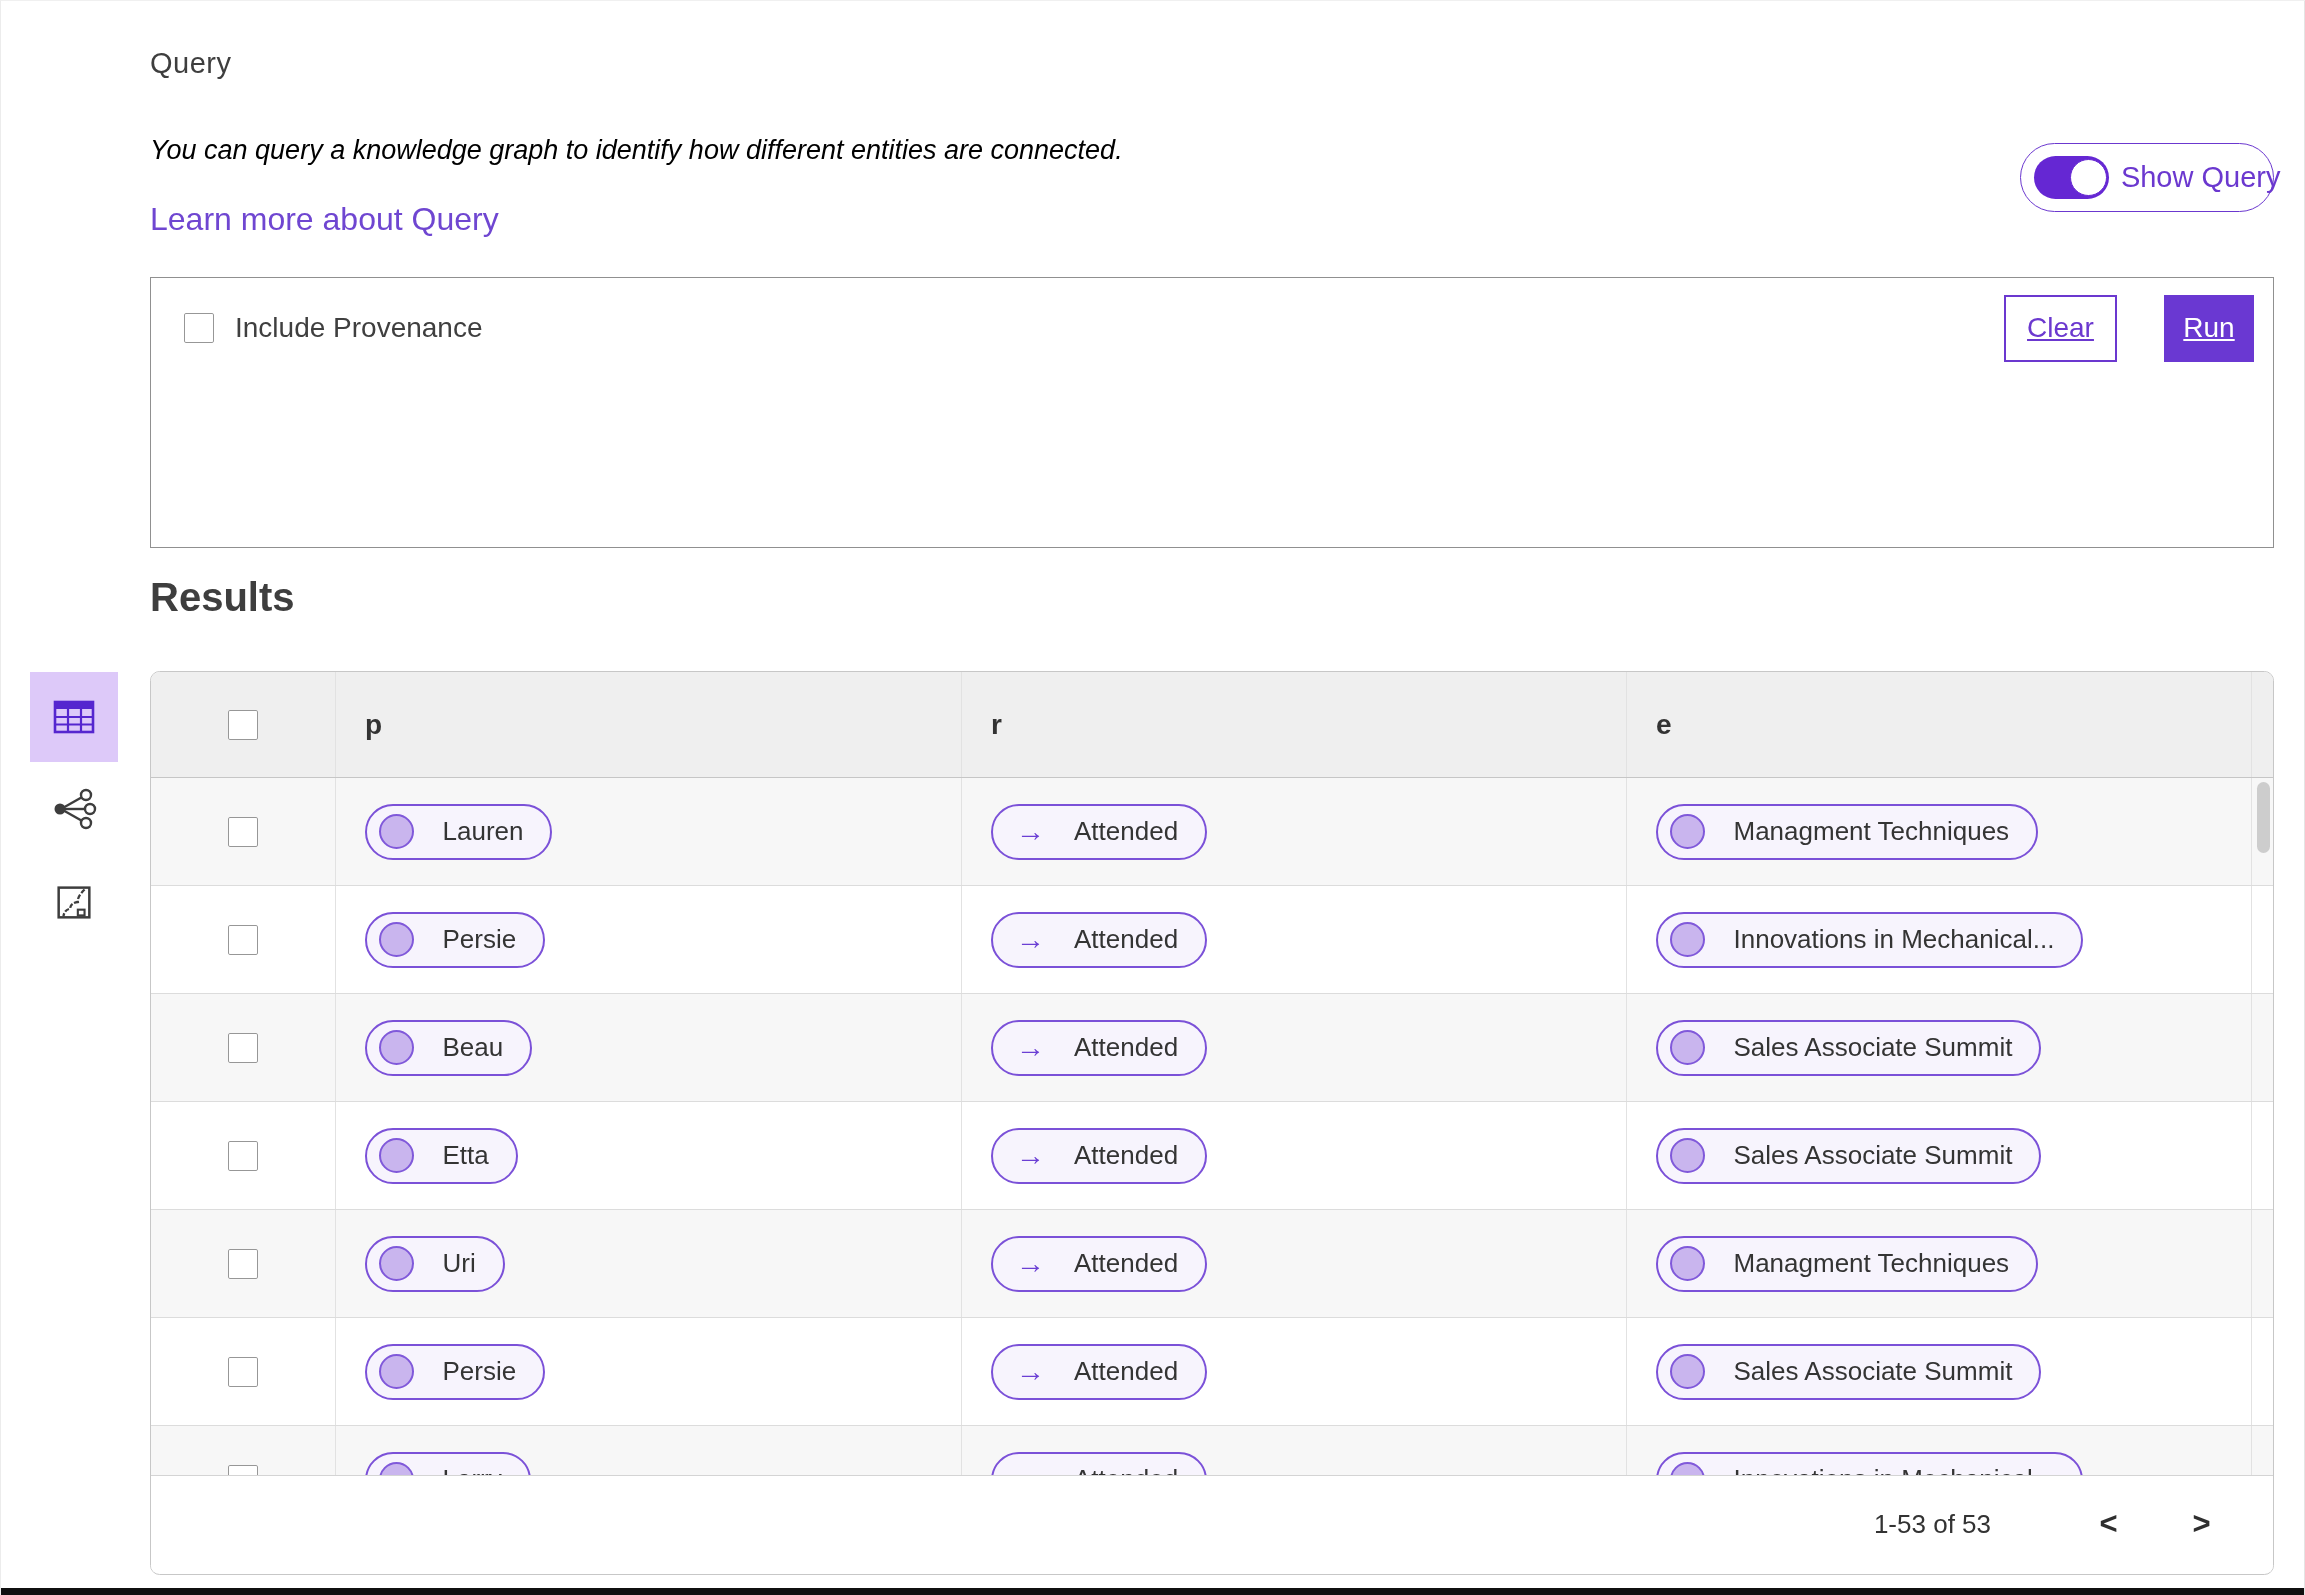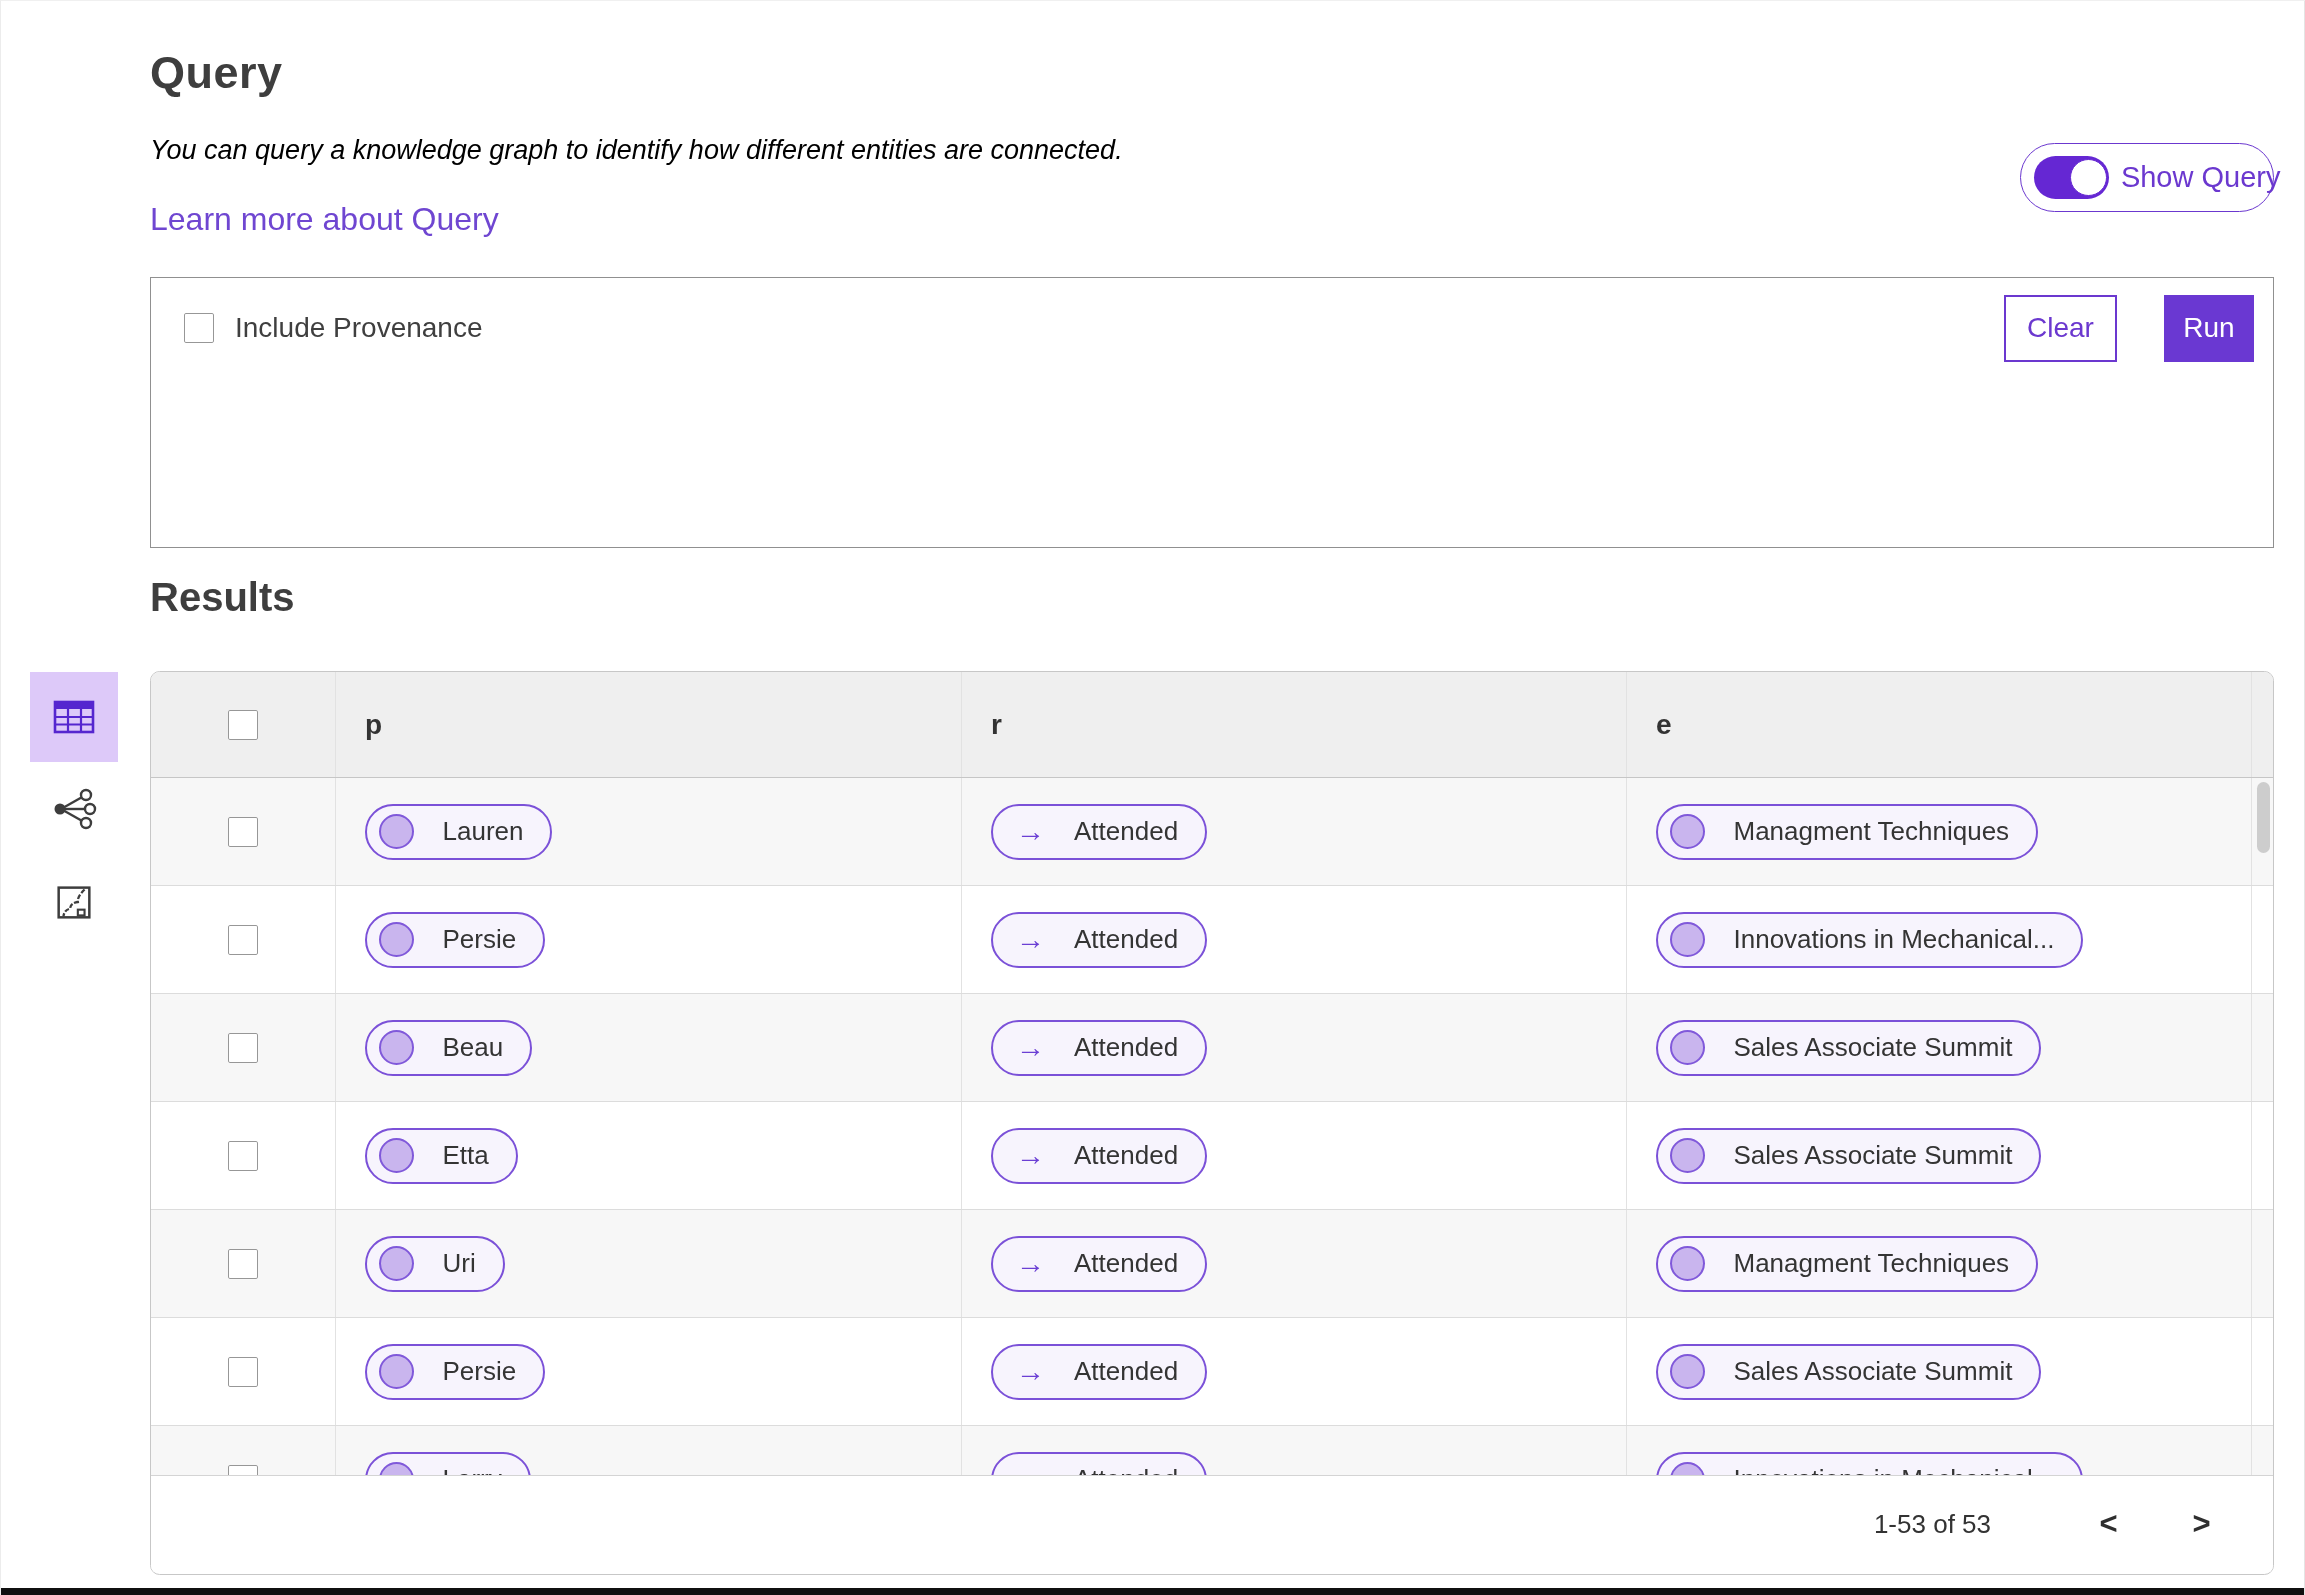--- a/index.html
+++ b/index.html
@@ -17,21 +17,21 @@
     border-top: 1px solid #f0f0f0;
   }
   .bottom-edge {
     position: absolute; left:0; bottom:0; width:100%; height:7.7px;
     background:#101010;
   }
 
   
   .page-title {
     position:absolute; left:149px; top:46px;
-    font-size:45px; font-weight:bold; color:#3e3e3e; letter-spacing:0.5px;
+    font-size:29px; font-weight:normal; color:#3e3e3e; letter-spacing:0.5px;
   }
   .page-desc {
     position:absolute; left:149px; top:134px;
     font-size:27px; color:#000000;font-style:italic;
   }
   .learn-link {
     position:absolute; left:149px; top:200px;
     font-size:32px; color:#6f46d1; text-decoration:none; cursor:pointer;
   }
 
@@ -74,21 +74,21 @@
   .provenance-wrap { display:flex; align-items:center; gap:21px; cursor:pointer; }
   .cbx {
     width:30px; height:30px; background:#fff;
     border:1.9px solid #979797; border-radius:1.9px; flex:0 0 auto;
   }
   .provenance-label { font-size:28px; color:#3f3f3f; }
   .actions-spacer { flex:1; }
   .btn {
     height:67px; font-size:28px; cursor:pointer;
     display:flex; align-items:center; justify-content:center;
-    border-radius:0; font-family:inherit;
+    border-radius:0; font-family:inherit;text-decoration:underline;
   }
   .btn-clear {
     width:113px; background:#ffffff; color:#6b38cf;
     border:2.4px solid #6b38cf; margin-right:23px;
   }
   .btn-run {
     width:90px; background:#6a38d2; color:#ffffff; border:none;
   }
 
   

